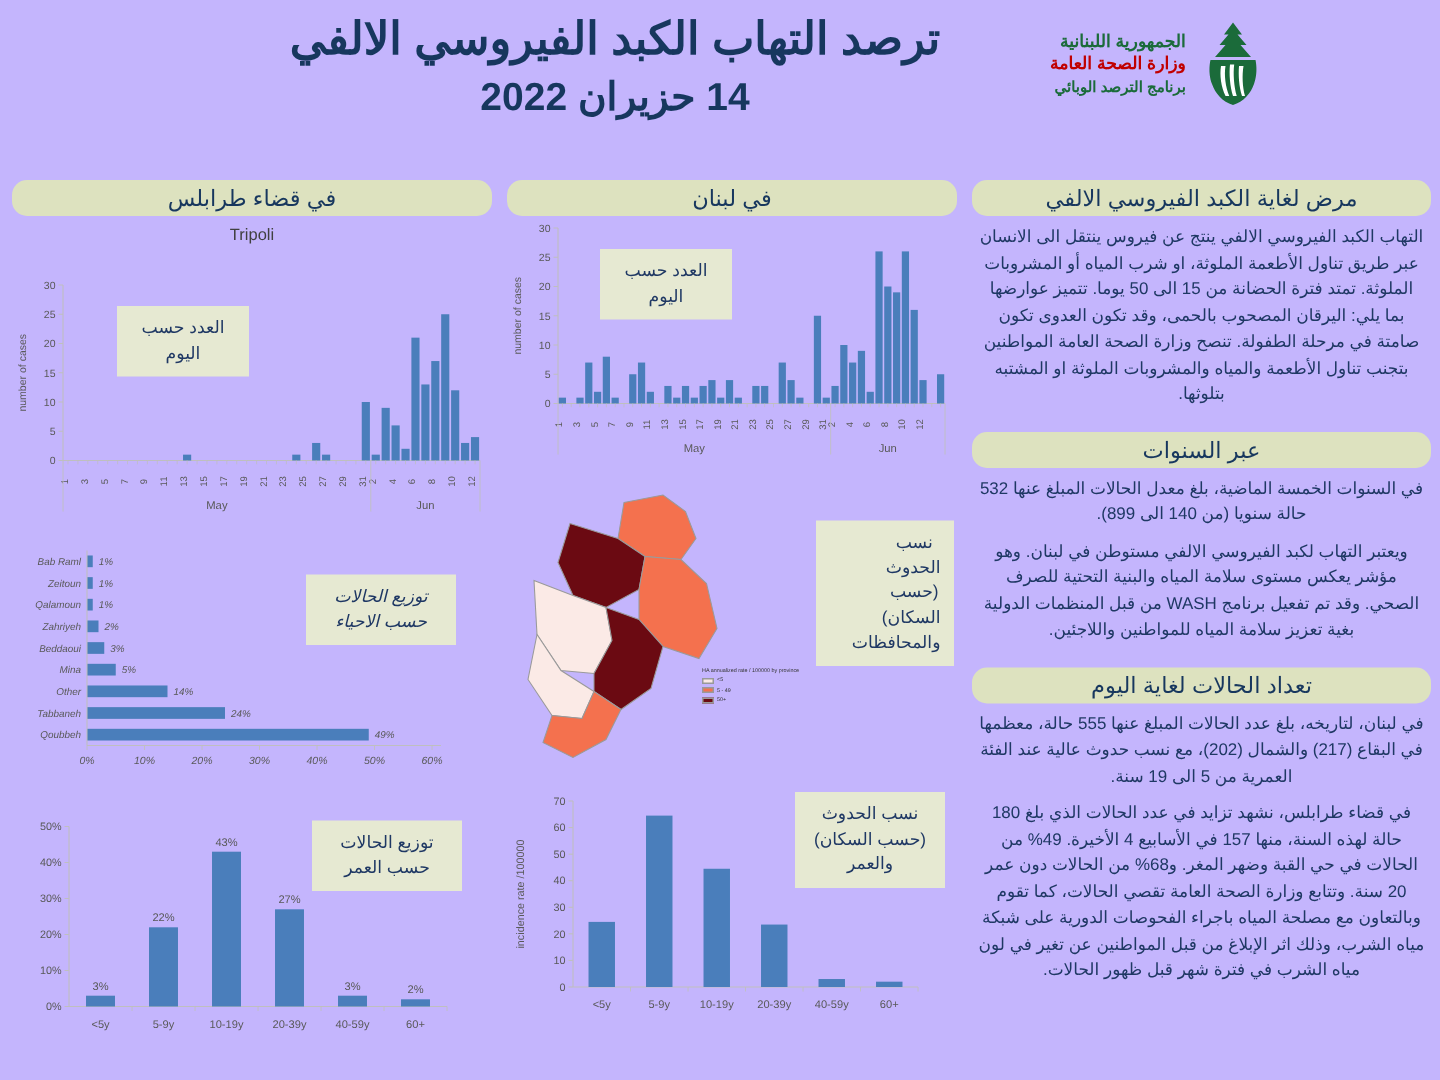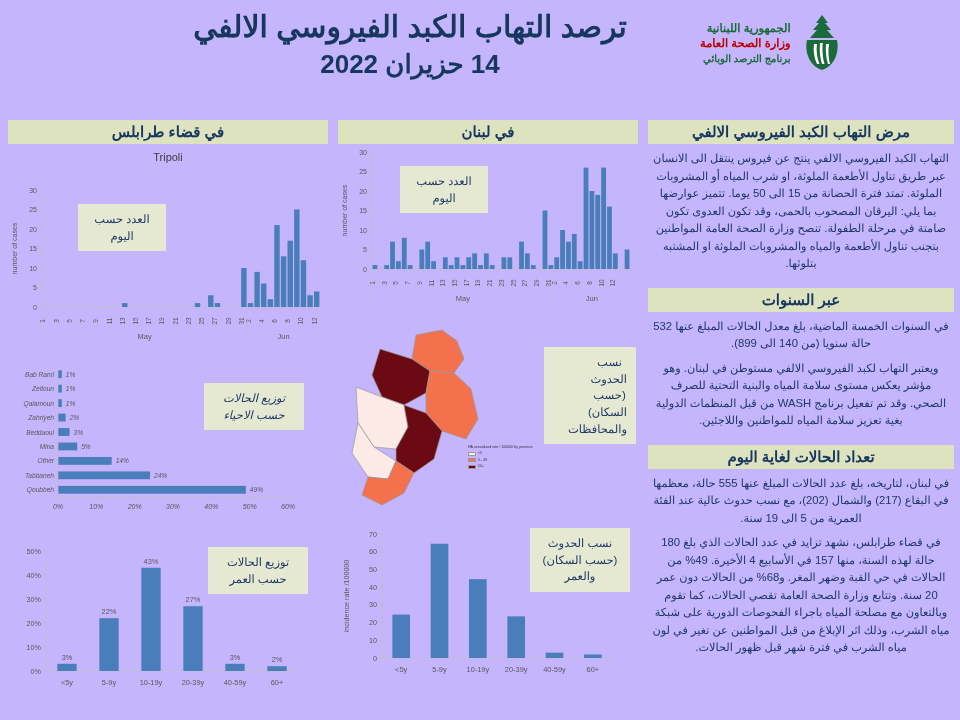--- a/index.html
+++ b/index.html
@@ -31,22 +31,22 @@
   }
   .logo-text { text-align:right; direction:rtl; line-height:1.35; }
   .logo-l1 { font-size:11.5px; font-weight:bold; color:#1B6B3A; letter-spacing:.5px; }
   .logo-l2 { font-size:11.5px; font-weight:bold; color:#C00000; letter-spacing:.5px; }
   .logo-l3 { font-size:10px; font-weight:bold; color:#1B6B3A; letter-spacing:.3px; }
   .cedar { width:46px; height:58px; }
 
   
   .sec-header {
     background:#DDE2BF; color:#17375E;
-    font-weight:bold; text-align:center; direction:rtl;
-    display:flex; align-items:center; justify-content:center;
+    font-weight:normal; text-align:center; direction:rtl;
+    display:flex; align-items:center; justify-content:center;border-radius:10px;
   }
 
   
   .col-left   { position:absolute; left:8px;   top:120px; width:320px; }
   .col-mid    { position:absolute; left:338px; top:120px; width:300px; }
   .col-right  { position:absolute; left:648px; top:120px; width:306px; }
 
   .panel-head-lg { height:24px; font-size:15px; }
 
   
@@ -525,21 +525,21 @@
           <line x1="274" y1="134" x2="274" y2="137" stroke="#BFBFBF" stroke-width="0.6"></line>
           <text x="254.83333333333334" y="148" font-size="7.4" text-anchor="middle" fill="#595959" font-family="&quot;Liberation Sans&quot;, sans-serif">60+</text>
           <text x="11" y="72" font-size="7.2" text-anchor="middle" fill="#595959" font-family="&quot;Liberation Sans&quot;, sans-serif" transform="rotate(-90 11 72)">incidence rate /100000</text>
         </svg>
       <div class="callout" style="left:192px; top:4px; width:100px;">نسب الحدوث (حسب السكان) والعمر</div>
     </div>
   </div>
 
   <div class="col-right">
 
-    <div class="sec-header panel-head-lg">مرض التهاب الكبد الفيروسي الالفي</div>
+    <div class="sec-header panel-head-lg">مرض لغاية الكبد الفيروسي الالفي</div>
     <div class="body-text">
       <p>التهاب الكبد الفيروسي الالفي ينتج عن فيروس ينتقل الى الانسان عبر طريق تناول الأطعمة الملوثة، او شرب المياه أو المشروبات الملوثة. تمتد فترة الحضانة من 15 الى 50 يوما. تتميز عوارضها بما يلي: اليرقان المصحوب بالحمى، وقد تكون العدوى تكون صامتة في مرحلة الطفولة. تنصح وزارة الصحة العامة المواطنين بتجنب تناول الأطعمة والمياه والمشروبات الملوثة او المشتبه بتلوثها.</p>
     </div>
 
     <div class="sec-header panel-head-lg" style="margin-top:6px;">عبر السنوات</div>
     <div class="body-text">
       <p>في السنوات الخمسة الماضية، بلغ معدل الحالات المبلغ عنها 532 حالة سنويا (من 140 الى 899).</p>
       <p>ويعتبر التهاب لكبد الفيروسي الالفي مستوطن في لبنان. وهو مؤشر يعكس مستوى سلامة المياه والبنية التحتية للصرف الصحي. وقد تم تفعيل برنامج WASH من قبل المنظمات الدولية بغية تعزيز سلامة المياه للمواطنين واللاجئين.</p>
     </div>
 

